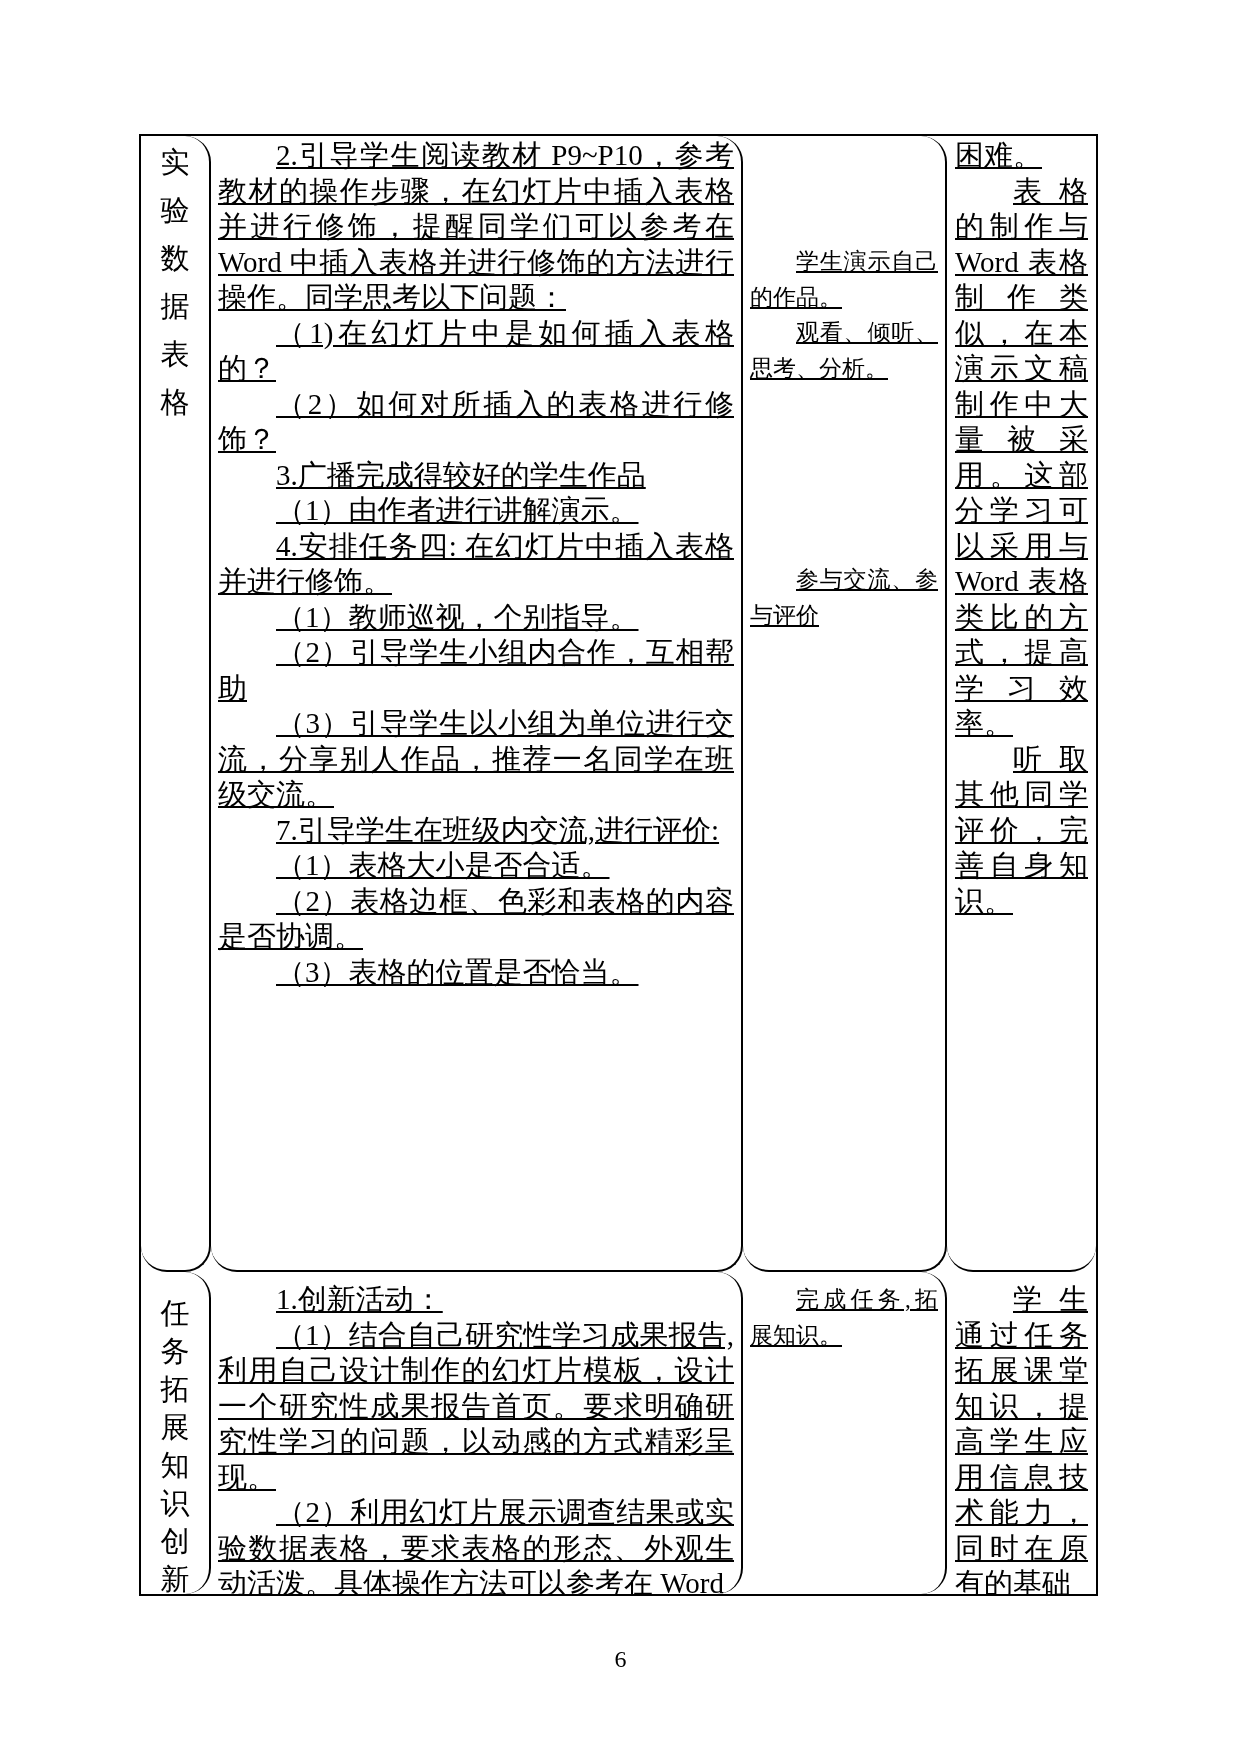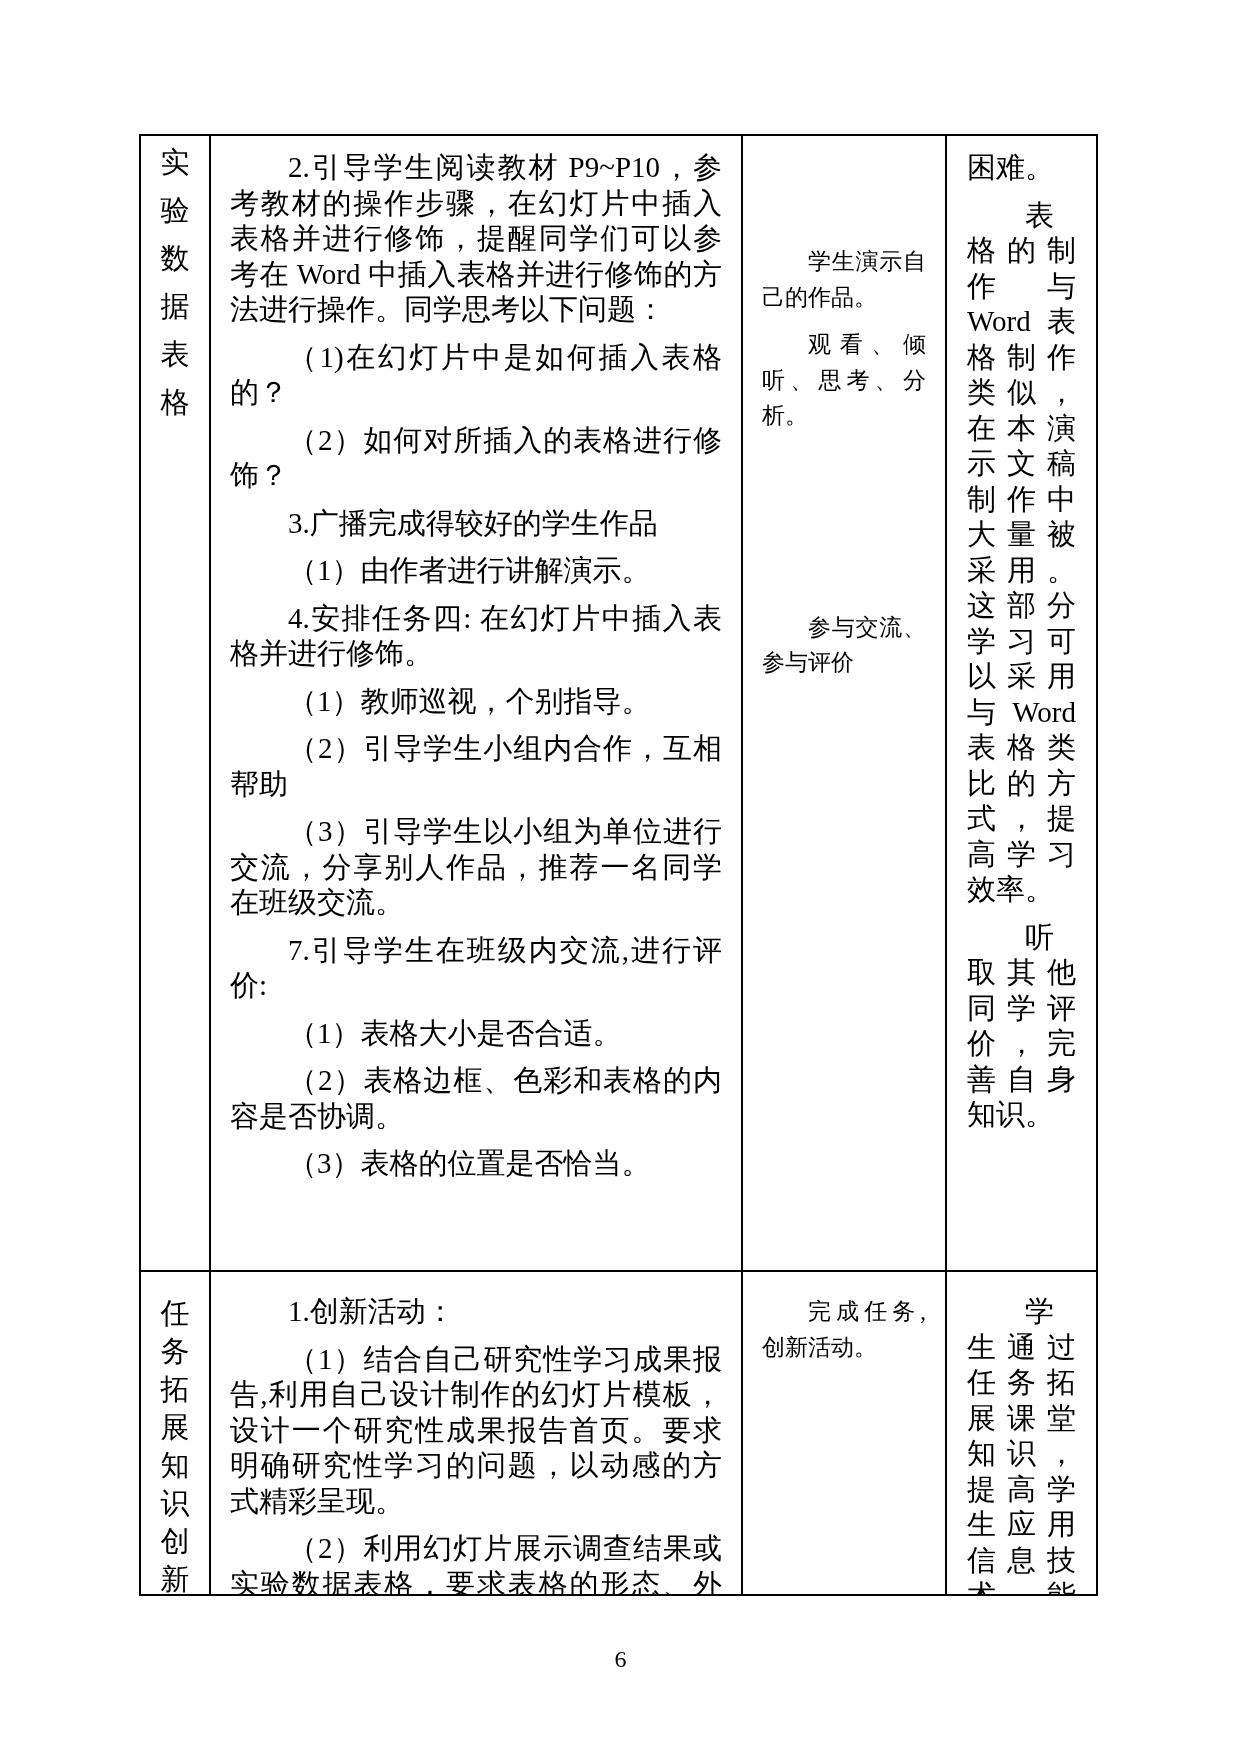--- a/index.html
+++ b/index.html
@@ -27,24 +27,25 @@
   .cell {
     box-sizing: border-box;
     overflow: hidden;
     border-right: 2px solid #000000;
     border-bottom: 2px solid #000000;
     padding: 2px 7px;
     font-size: 29px;
     line-height: 35.5px;
     text-align: justify;
     text-justify: inter-ideograph;
+    border-radius: 26px;
   }
   .cell.last-col { border-right: none; }
   .cell.last-row { border-bottom: none; }
-  .cell p { margin: 12px; text-indent: 2em; }
+  .cell p { margin: 0; text-indent: 2em; text-decoration: underline; }
   .cell p.no-indent { text-indent: 0; }
 
   
   .label-cell {
     display: flex;
     flex-direction: column;
     align-items: center;
     text-align: center;
     padding: 0;
   }
@@ -123,21 +124,21 @@
     <span class="label-vertical">任务拓展知识创新</span>
   </div>
 
   <div class="cell teacher-cell row2-pad last-row">
     <p>1.创新活动：</p>
     <p>（1）结合自己研究性学习成果报告,利用自己设计制作的幻灯片模板，设计一个研究性成果报告首页。要求明确研究性学习的问题，以动感的方式精彩呈现。</p>
     <p>（2）利用幻灯片展示调查结果或实验数据表格，要求表格的形态、外观生动活泼。具体操作方法可以参考在 Word</p>
   </div>
 
   <div class="cell student-cell row2-pad last-row">
-    <p>完成任务,创新活动。</p>
+    <p>完成任务,拓展知识。</p>
   </div>
 
   <div class="cell intent-cell row2-pad last-col last-row">
     <p>学生通过任务拓展课堂知识，提高学生应用信息技术能力，同时在原有的基础</p>
   </div>
 
 </div>
 
 <div class="page-number">6</div>
 

